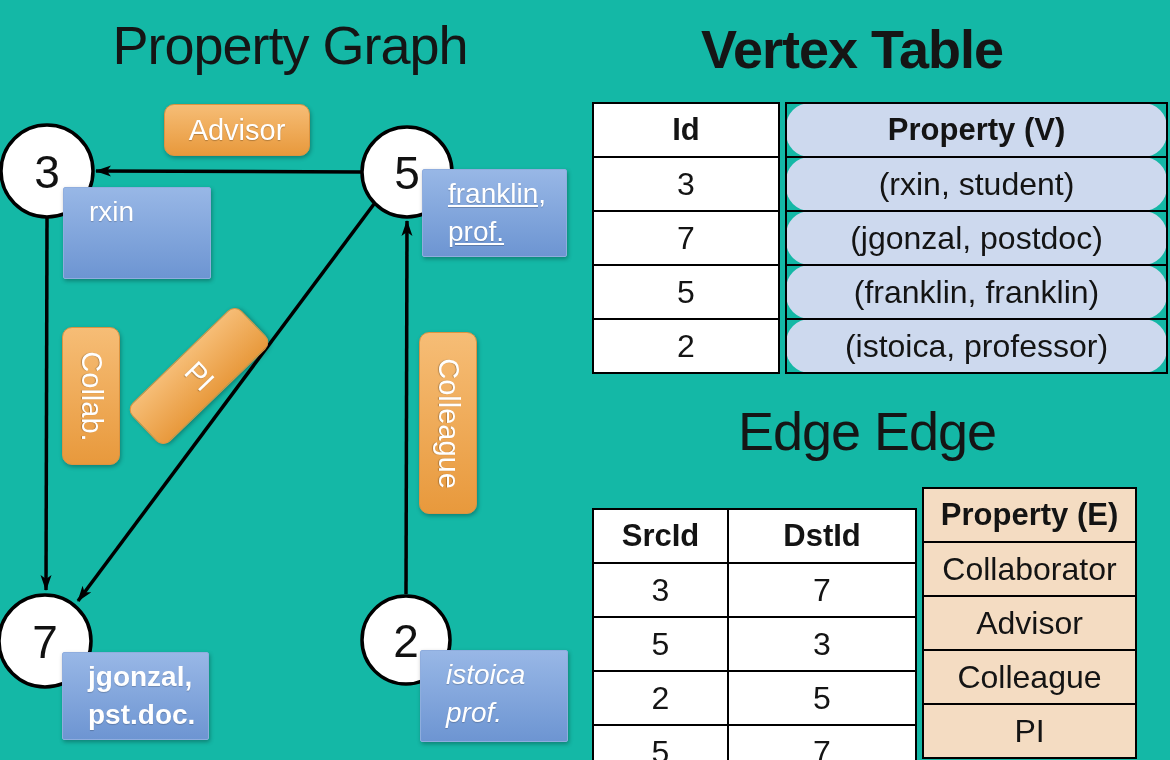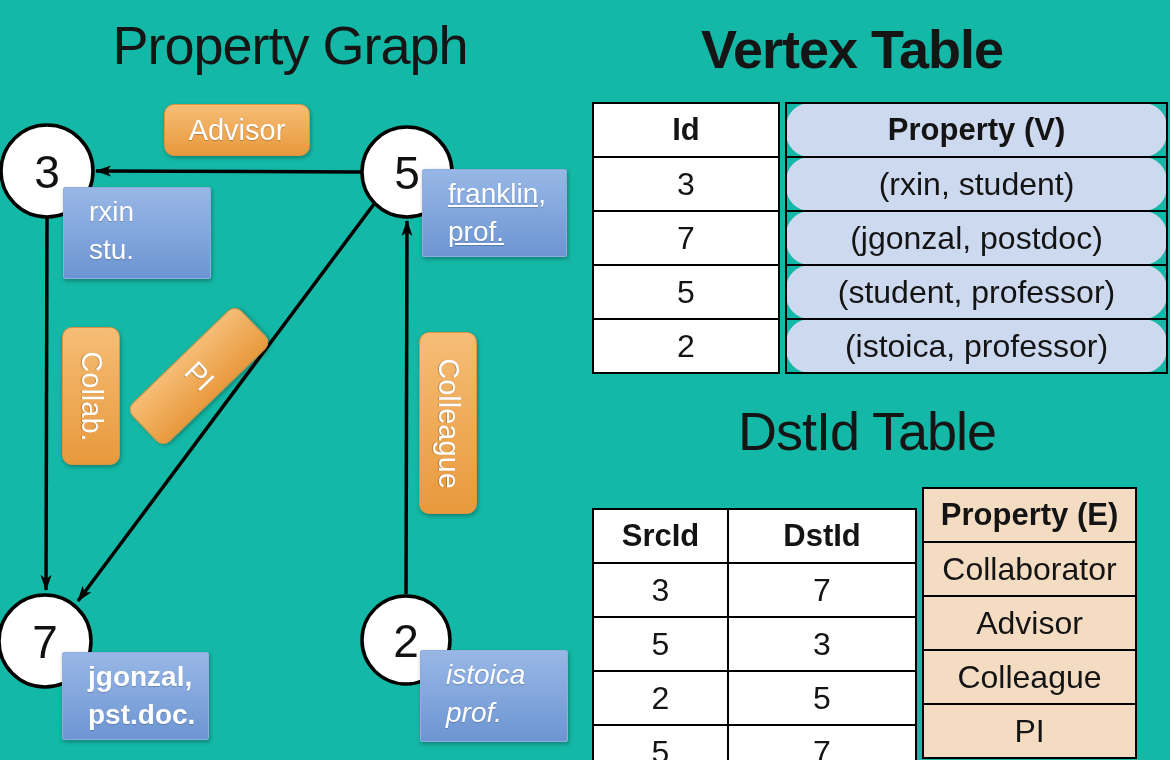--- a/index.html
+++ b/index.html
@@ -75,21 +75,20 @@
   </div>
   <div class="elabel tilted" style="left:123px; top:349px; width:150px; height:52px;">
     <span class="vtext">PI</span>
   </div>
   <div class="elabel" style="left:419px; top:332px; width:56px; height:180px;">
     <span class="vtext">Colleague</span>
   </div>
 
   <div class="nodebox" style="left:63px; top:187px; width:121px; height:85px;">
     <div>rxin</div>
-    <div>stu.</div>
   </div>
   <div class="nodebox" style="left:422px; top:169px; width:118px; height:81px;text-decoration:underline;">
     <div>franklin,</div>
     <div>prof.</div>
   </div>
   <div class="nodebox" style="left:62px; top:652px; width:120px; height:81px;font-weight:bold;">
     <div>jgonzal,</div>
     <div>pst.doc.</div>
   </div>
   <div class="nodebox" style="left:420px; top:650px; width:121px; height:85px;font-style:italic;">
@@ -124,29 +123,29 @@
         <tr>
       <th>Property (V)</th>
         </tr>
     <tr>
       <td>(rxin, student)</td>
         </tr>
     <tr>
       <td>(jgonzal, postdoc)</td>
         </tr>
     <tr>
-      <td>(student, professor)</td>
+      <td>(franklin, franklin)</td>
         </tr>
     <tr>
       <td>(istoica, professor)</td>
         </tr>
   </tbody>
     </table>
 
-  <div class="title" style="left:592px; top:400px; width:550px;">DstId Table</div>
+  <div class="title" style="left:592px; top:400px; width:550px;">Edge Edge</div>
 
   <table style="left:592px; top:508px; width:325px;border-radius:20px;">
     <tbody>
         <tr>
       <th style="width:133px;">SrcId</th>
       <th>DstId</th>
         </tr>
     <tr>
       <td>3</td>
       <td>7</td>

